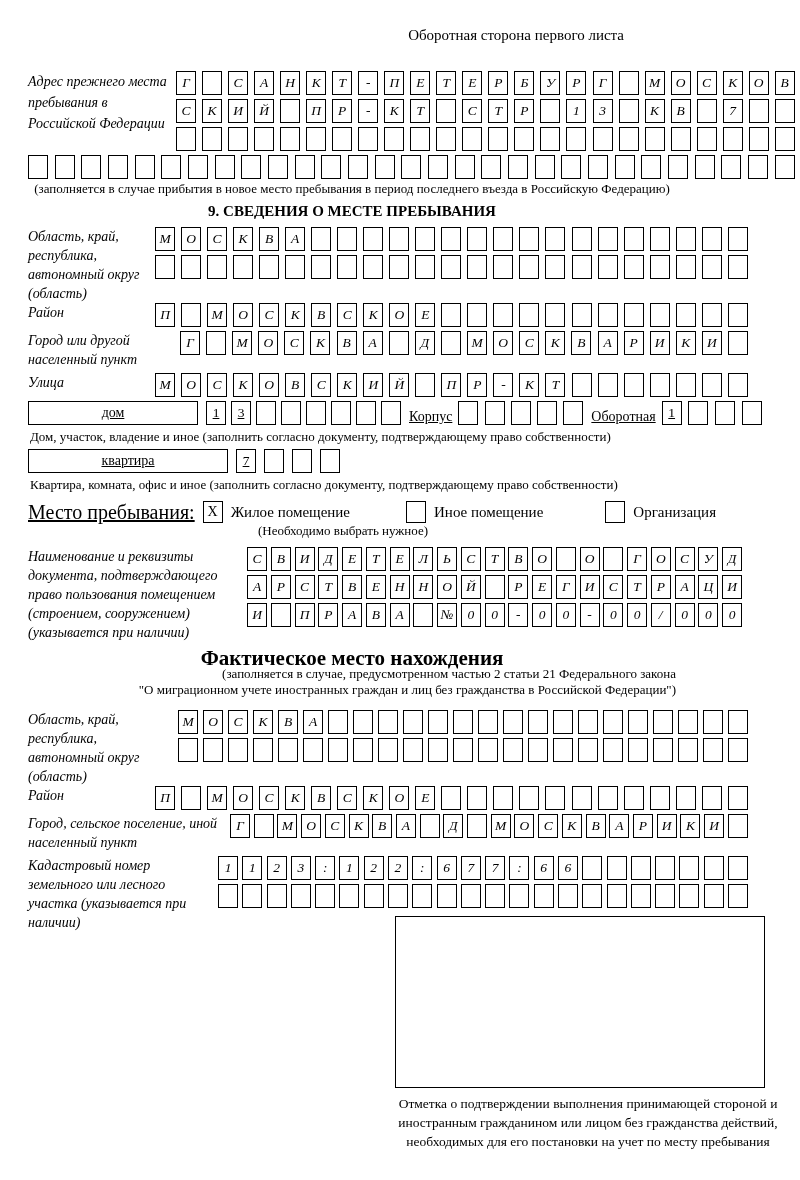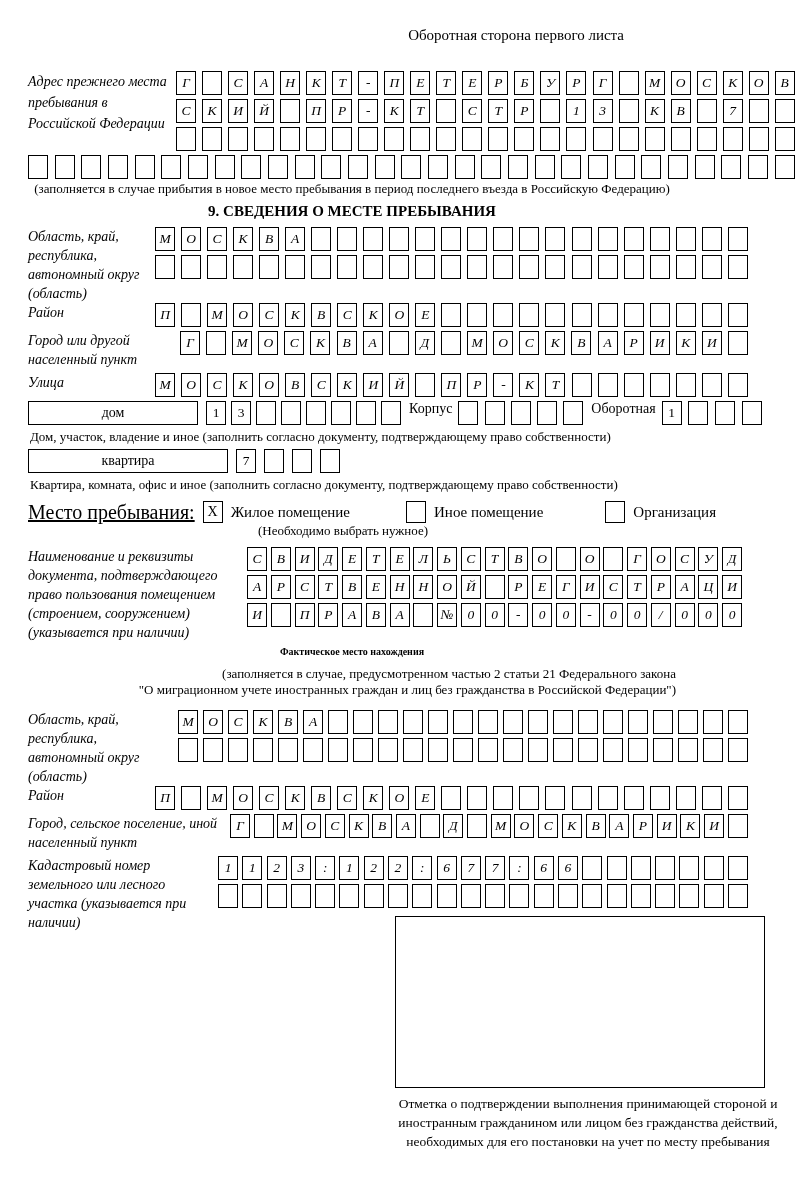--- a/index.html
+++ b/index.html
@@ -24,24 +24,24 @@
   .lw148{width:148px}.lw127{width:127px}.lw152{width:152px}.lw150{width:150px}
   .lw202{width:202px}.lw190{width:190px}.lw219{width:219px}
   
   .cw619{width:619px}.cw767{width:767px}.cw593{width:593px}.cw568{width:568px}
   .cw570{width:570px}.cw518{width:518px}.cw530{width:530px}.cw495{width:495px}
   .cw195{width:195px}.cw125{width:125px}.cw100{width:100px}.cw104{width:104px}
 
   .caption { font-size:13px; line-height:16px; }
   .center { text-align:center; }
   .sec-title { text-align:center; font-weight:bold; font-size:15px; height:18px; margin:6px 0 6px 0; }
-  .sub-title { text-align:center; font-weight:bold; font-size:10px; height:18px; margin:4px 0 2px 0; }
+  .sub-title { text-align:center; font-weight:bold; font-size:21px; height:18px; margin:4px 0 2px 0; }
   .fnote { font-size:13px; line-height:16px; text-align:right; }
 
-  .house-row { display:flex; align-items:flex-start; margin-top:4px; }
+  .house-row { display:flex; align-items:flex-end; margin-top:4px;text-decoration:underline; }
   .wide-box { height:24px; border:1.5px solid #000; display:flex; align-items:center; justify-content:center; font-size:14px; flex:none; }
   .inline-lbl { font-size:14px; flex:none; padding:0 6px 0 8px; }
 
   .cap-left { font-size:13px; line-height:16px; margin:0 0 4px 2px; }
 
   .stay-row { display:flex; align-items:center; margin-top:8px; height:22px; }
   .stay-lbl { font-size:20px; flex:none;text-decoration:underline; }
   .chk { width:20px; height:22px; border:1.5px solid #000; flex:none; margin-left:8px;
          display:flex; align-items:center; justify-content:center; font-size:14px; }
   .optlbl { font-size:15px; flex:none; margin-left:8px; }

